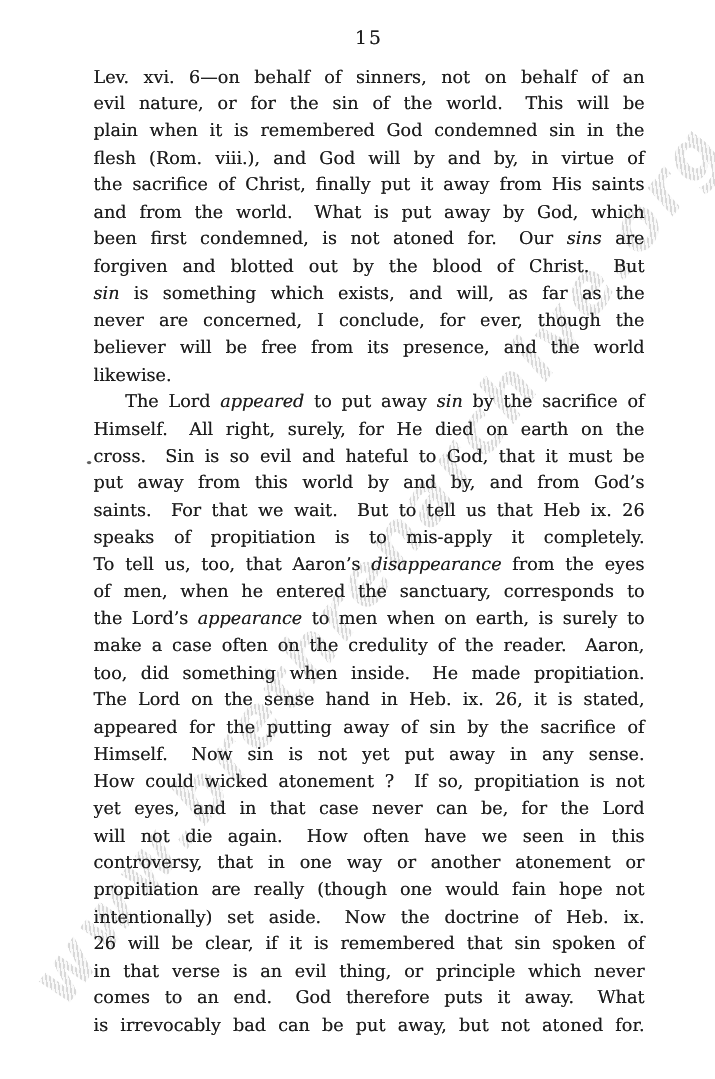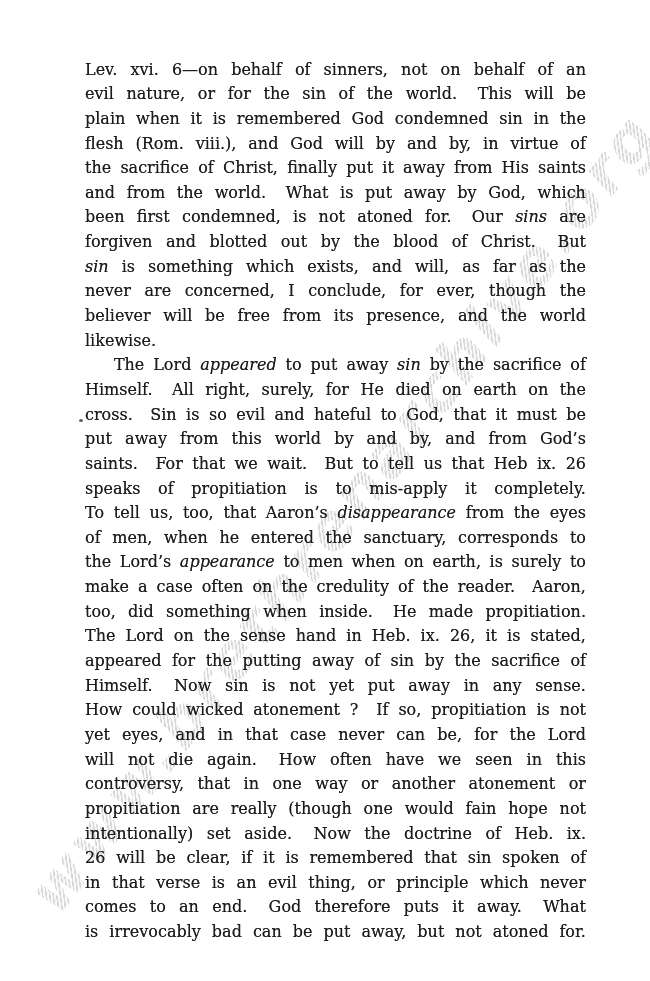--- a/index.html
+++ b/index.html
@@ -87,20 +87,21 @@
     background: #3a3a3a;
     border-radius: 50%;
     opacity: 0.8;
   }
 </style>
 </head>
 <body>
 
 <div class="page">
   <div class="watermark">www.brethrenarchive.org</div>
+  <div class="pageno">15</div>
   <div class="text">
       <div class="para">
         <div class="line"><span>Lev.</span><span>xvi.</span><span>6—on</span><span>behalf</span><span>of</span><span>sinners,</span><span>not</span><span>on</span><span>behalf</span><span>of</span><span>an</span></div>
         <div class="line"><span>evil</span><span>nature,</span><span>or</span><span>for</span><span>the</span><span>sin</span><span>of</span><span>the</span><span>world. </span><span>This</span><span>will</span><span>be</span></div>
         <div class="line"><span>plain</span><span>when</span><span>it</span><span>is</span><span>remembered</span><span>God</span><span>condemned</span><span>sin</span><span>in</span><span>the</span></div>
         <div class="line"><span>flesh</span><span>(Rom.</span><span>viii.),</span><span>and</span><span>God</span><span>will</span><span>by</span><span>and</span><span>by,</span><span>in</span><span>virtue</span><span>of</span></div>
         <div class="line"><span>the</span><span>sacrifice</span><span>of</span><span>Christ,</span><span>finally</span><span>put</span><span>it</span><span>away</span><span>from</span><span>His</span><span>saints</span></div>
         <div class="line"><span>and</span><span>from</span><span>the</span><span>world. </span><span>What</span><span>is</span><span>put</span><span>away</span><span>by</span><span>God,</span><span>which</span></div>
         <div class="line"><span>been</span><span>first</span><span>condemned,</span><span>is</span><span>not</span><span>atoned</span><span>for. </span><span>Our</span><i>sins</i><span>are</span></div>
         <div class="line"><span>forgiven</span><span>and</span><span>blotted</span><span>out</span><span>by</span><span>the</span><span>blood</span><span>of</span><span>Christ. </span><span>But</span></div>

